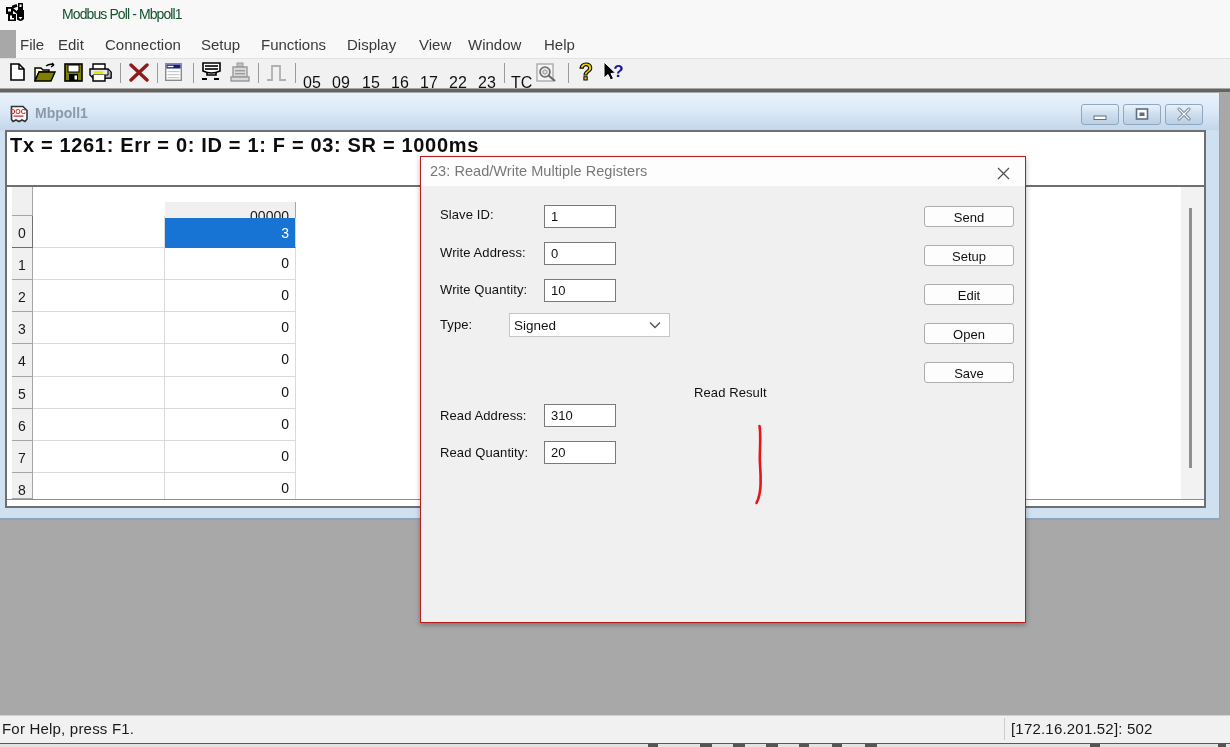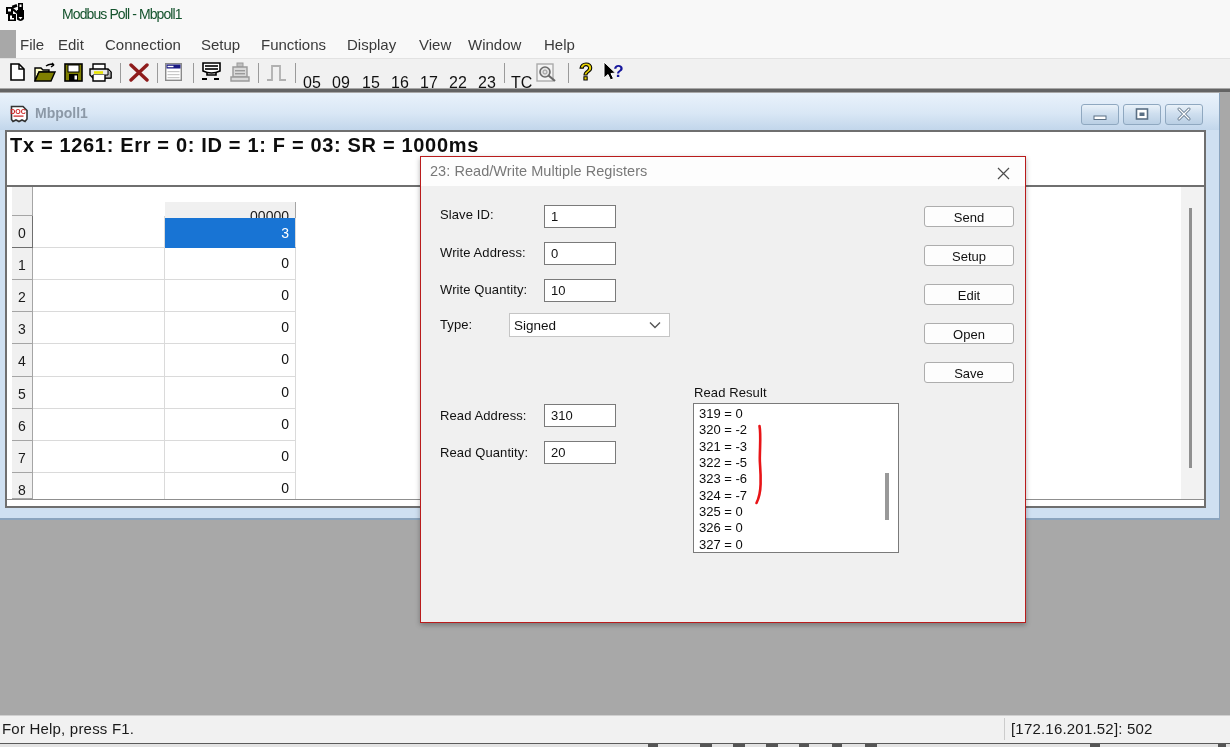--- a/index.html
+++ b/index.html
@@ -265,32 +265,20 @@
   <div class="field" style="left:123px;top:85px">0</div>
   <div class="field" style="left:123px;top:122px">10</div>
   <div class="field" style="left:123px;top:247px">310</div>
   <div class="field" style="left:123px;top:284px">20</div>
   <div class="abs" id="combo">Signed</div>
   <svg class="abs" style="left:228px;top:164px" width="12" height="8" viewBox="0 0 12 8">
       <path d="M1 1.5 L6 6.5 L11 1.5" fill="none" stroke="#555" stroke-width="1.4"></path>
     </svg>
 
 
-  <div class="listbox" style="top:246px;height:150px">
-    <div class="li">319 = 0</div>
-    <div class="li">320 = -2</div>
-    <div class="li">321 = -3</div>
-    <div class="li">322 = -5</div>
-    <div class="li">323 = -6</div>
-    <div class="li">324 = -7</div>
-    <div class="li">325 = 0</div>
-    <div class="li">326 = 0</div>
-    <div class="li">327 = 0</div>
-    <div class="lbthumb" style="right:9px;top:69px;height:47px"></div>
-  </div>
   <svg class="abs" style="left:333px;top:267px" width="18" height="82" viewBox="0 0 18 82">
     <path d="M5.5 2 C 7 10, 6 20, 5.8 34 C 5.6 40, 7 46, 6.6 60 C 6.4 68, 5 74, 2.5 79" fill="none" stroke="#e81417" stroke-width="2.6" stroke-linecap="round"></path>
   </svg>
 
   <div class="btn" style="top:49px">Send</div>
   <div class="btn" style="top:88px">Setup</div>
   <div class="btn" style="top:127px">Edit</div>
   <div class="btn" style="top:166px">Open</div>
   <div class="btn" style="top:205px">Save</div>
 </div>

